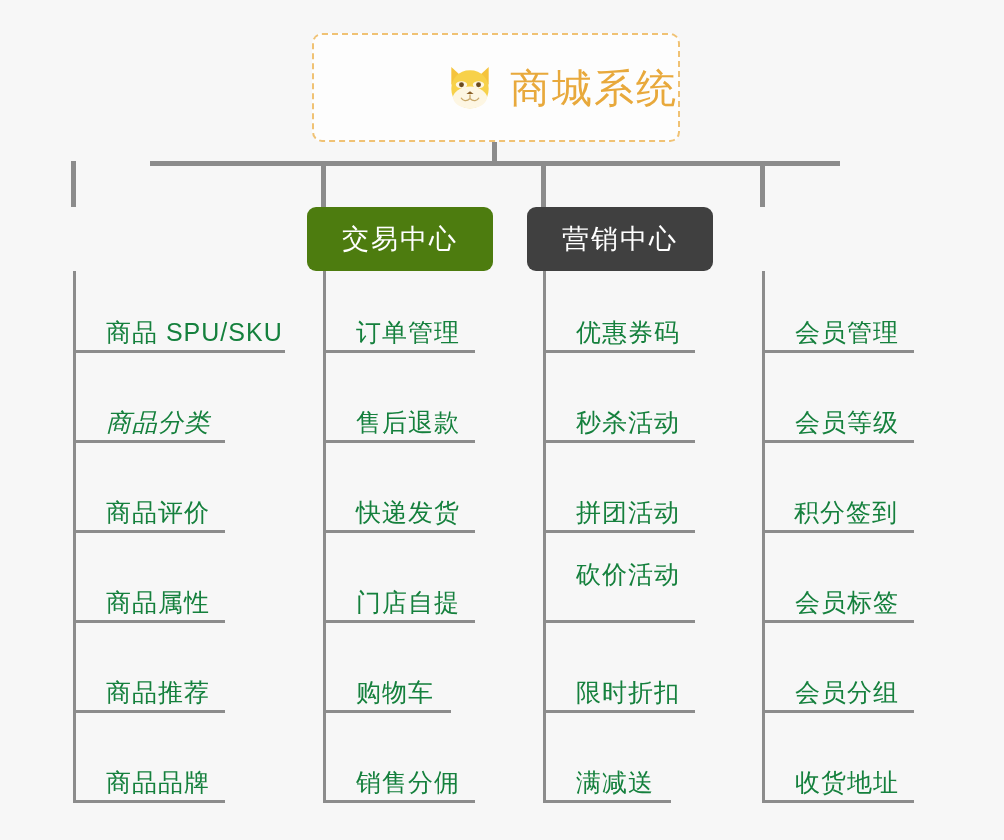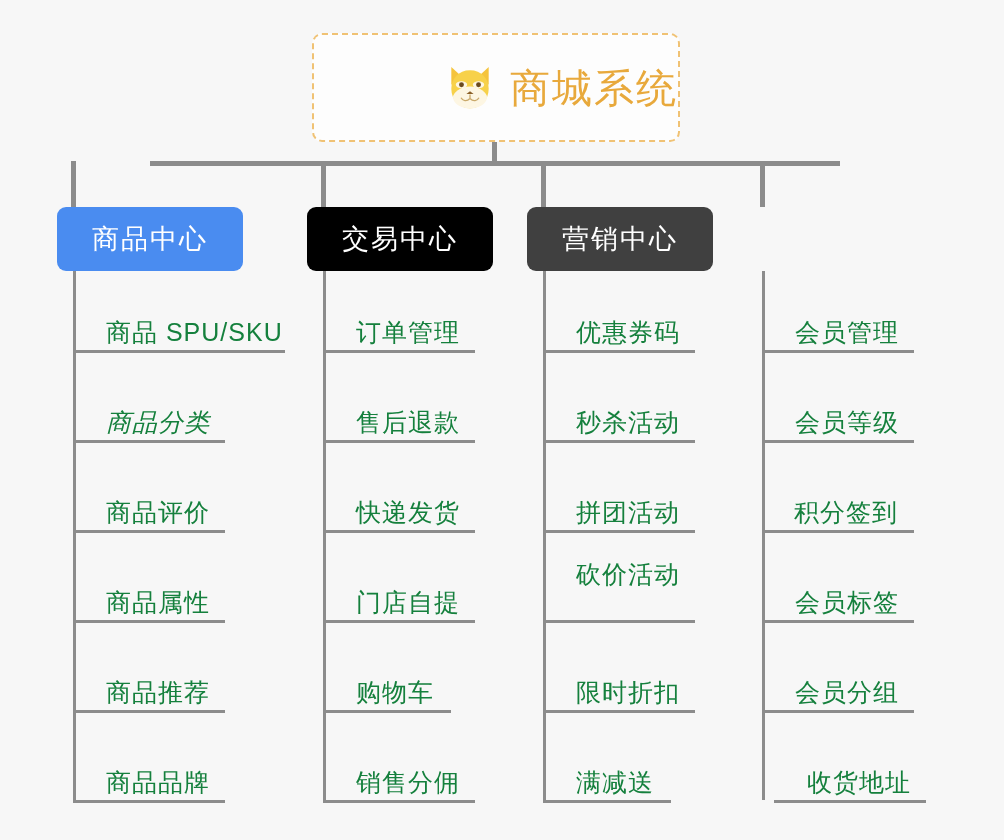--- a/index.html
+++ b/index.html
@@ -221,26 +221,25 @@
         </div>
         <div class="leaf" style="top: 172px; width: 152px; border-bottom-color: rgb(140, 140, 140); padding-left: 32px;">
           <span class="leaf-label">积分签到</span>
         </div>
         <div class="leaf" style="top: 262px; width: 152px; border-bottom-color: rgb(140, 140, 140);">
           <span class="leaf-label">会员标签</span>
         </div>
         <div class="leaf" style="top: 352px; width: 152px; border-bottom-color: rgb(140, 140, 140);">
           <span class="leaf-label">会员分组</span>
         </div>
-        <div class="leaf" style="top: 442px; width: 152px; border-bottom-color: rgb(140, 140, 140); margin-left: 12px;">
+        <div class="leaf" style="top: 442px; width: 152px; border-bottom-color: rgb(140, 140, 140);">
           <span class="leaf-label">收货地址</span>
         </div>
       </div>
     </div>
 
 <div class="conn conn-drop" style="left: 71px; background: rgb(140, 140, 140);"></div>
-    <div class="cat-box" style="left: 57px; background: rgb(74, 140, 240);">商品中心</div>
     <div class="conn conn-drop" style="left: 321px; background: rgb(140, 140, 140);"></div>
-    <div class="cat-box" style="left: 307px; background: #000000;">交易中心</div>
+    <div class="cat-box" style="left: 307px; background: #4d7c0f;">交易中心</div>
     <div class="conn conn-drop" style="left: 541px; background: rgb(140, 140, 140);"></div>
     <div class="cat-box" style="left: 527px; background: #404040;">营销中心</div>
     <div class="conn conn-drop" style="left: 760px; background: rgb(140, 140, 140);"></div>
   </div>
 
 </body></html>

